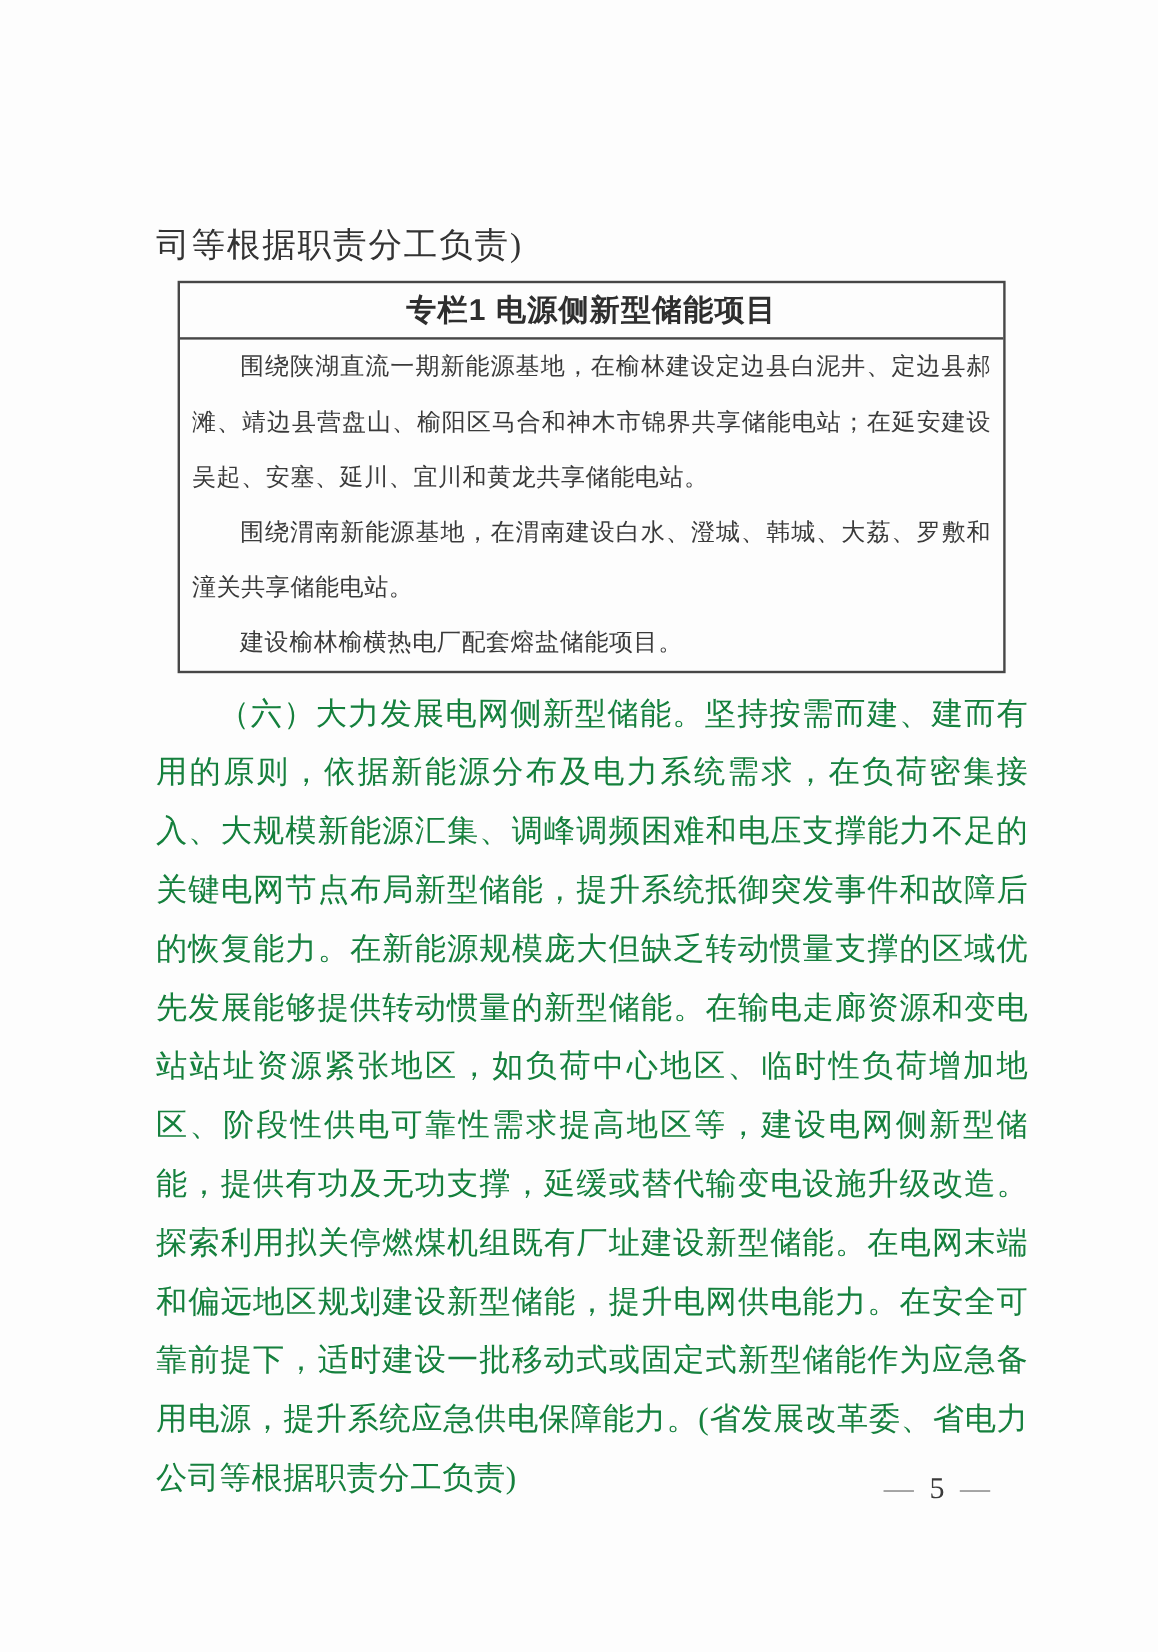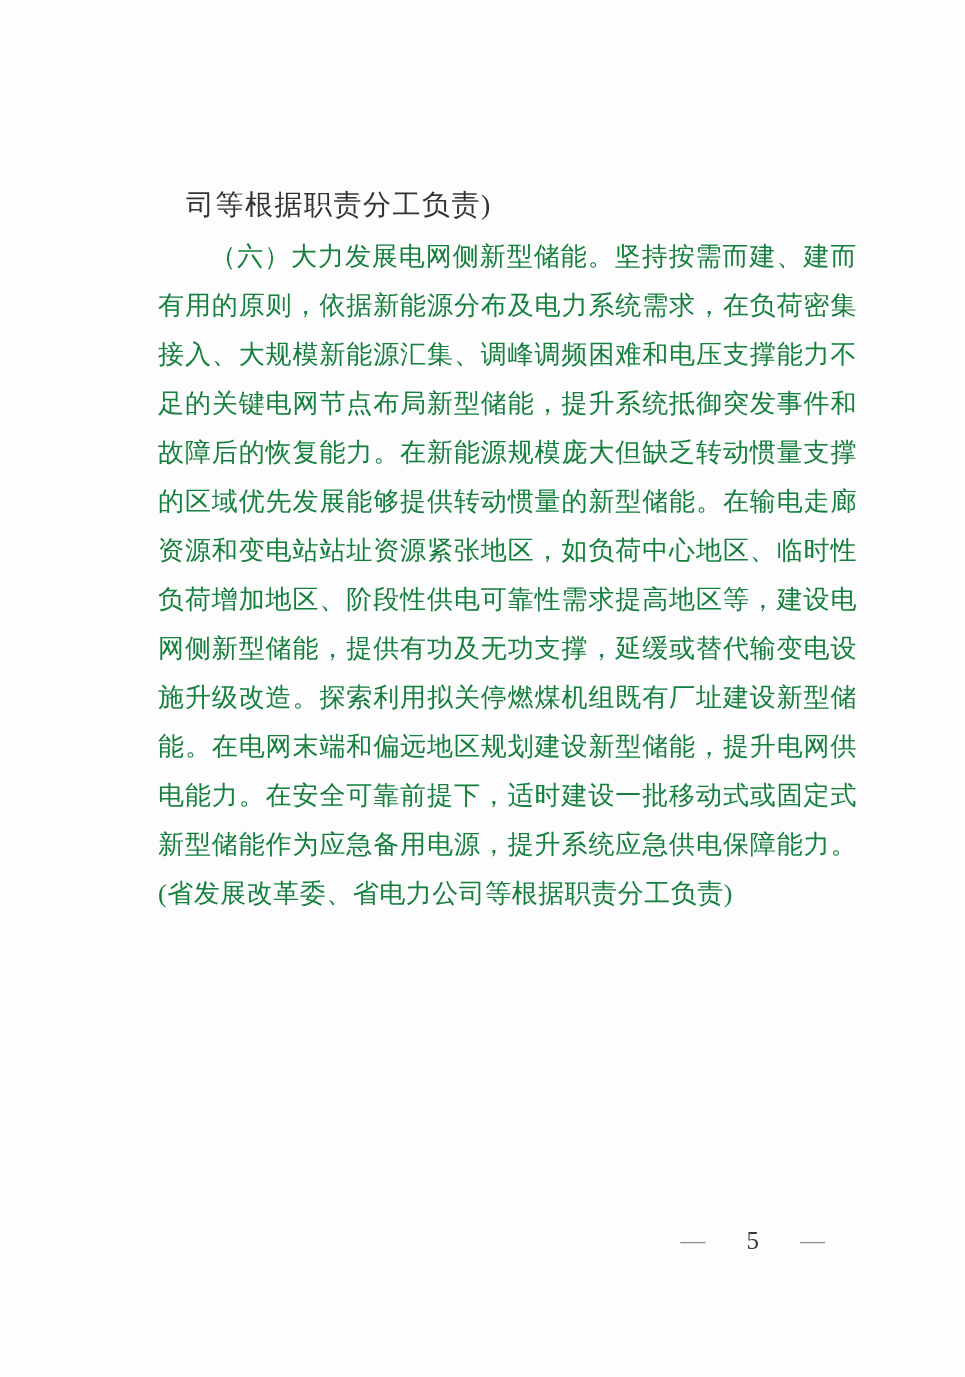--- a/index.html
+++ b/index.html
@@ -1,15 +1,15 @@
 <!DOCTYPE html>
 <html lang="zh"><head>
 <meta charset="utf-8">
 <style>
-  * { box-sizing: border-box; margin-left: 28px; }
+  * { box-sizing: border-box; }
   html, body { margin: 0; padding: 0; }
   body {
     width: 965px;
     height: 1377px;
     background: #fdfdfd;
     color: #333333;
     font-family: "Liberation Serif", "DejaVu Serif", serif;
     position: relative;
     overflow: hidden;
   }
@@ -75,20 +75,30 @@
   .page-number .dash { color: #8b8b8b; }
   .page-number .num  { color: #3a3a3a; }
 </style>
 </head>
 <body>
 
 <div class="content">
 
   <div class="leading-line">司等根据职责分工负责)</div>
 
+  <div class="callout">
+    <div class="callout-header">
+      <span class="callout-title">专栏1 电源侧新型储能项目</span>
+    </div>
+    <div class="callout-body">
+      <p>围绕陕湖直流一期新能源基地，在榆林建设定边县白泥井、定边县郝滩、靖边县营盘山、榆阳区马合和神木市锦界共享储能电站；在延安建设吴起、安塞、延川、宜川和黄龙共享储能电站。</p>
+      <p>围绕渭南新能源基地，在渭南建设白水、澄城、韩城、大荔、罗敷和潼关共享储能电站。</p>
+      <p>建设榆林榆横热电厂配套熔盐储能项目。</p>
+    </div>
+  </div>
 
   <p class="main-paragraph">（六）大力发展电网侧新型储能。坚持按需而建、建而有用的原则，依据新能源分布及电力系统需求，在负荷密集接入、大规模新能源汇集、调峰调频困难和电压支撑能力不足的关键电网节点布局新型储能，提升系统抵御突发事件和故障后的恢复能力。在新能源规模庞大但缺乏转动惯量支撑的区域优先发展能够提供转动惯量的新型储能。在输电走廊资源和变电站站址资源紧张地区，如负荷中心地区、临时性负荷增加地区、阶段性供电可靠性需求提高地区等，建设电网侧新型储能，提供有功及无功支撑，延缓或替代输变电设施升级改造。探索利用拟关停燃煤机组既有厂址建设新型储能。在电网末端和偏远地区规划建设新型储能，提升电网供电能力。在安全可靠前提下，适时建设一批移动式或固定式新型储能作为应急备用电源，提升系统应急供电保障能力。(省发展改革委、省电力公司等根据职责分工负责)</p>
 
 </div>
 
 <div class="page-number">
   <span class="dash">—</span>
   <span class="num">5</span>
   <span class="dash">—</span>
 </div>

